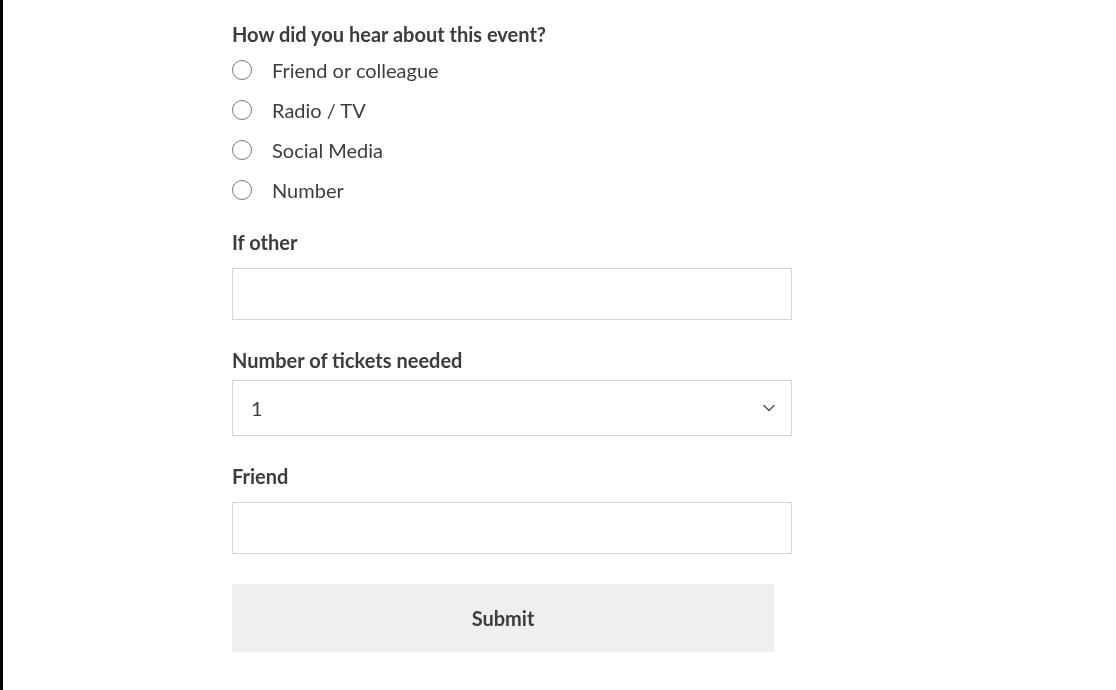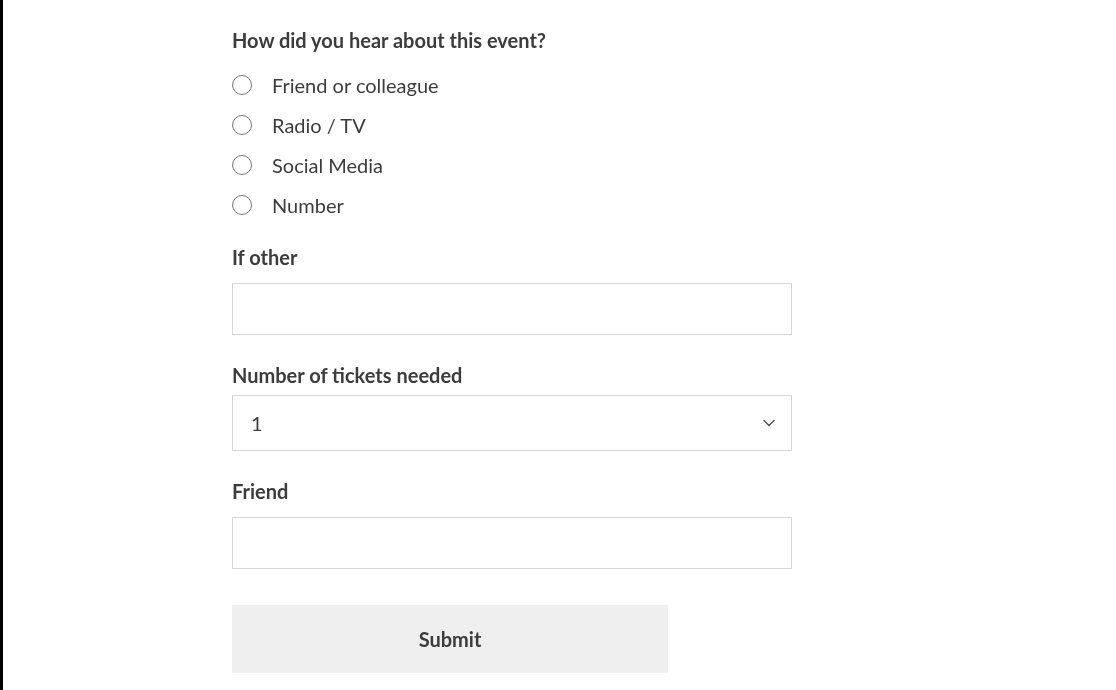--- a/index.html
+++ b/index.html
@@ -18,35 +18,35 @@
     .left-border {
       position: absolute;
       left: 0;
       top: 0;
       width: 3px;
       height: 100%;
       background: #000000;
     }
     .form-container {
       margin-left: 232px;
-      padding-top: 28px;
+      padding-top: 22px;
       width: 560px;
     }
     .field-group {
       margin-bottom: 28px;
     }
     .field-label {
       font-size: 20px;
       font-weight: 700;
       color: #3c3c3c;
       margin-bottom: 8px;
       display: block;
     }
     .radio-group {
-      margin-top: 21px;
+      margin-top: 12px;
     }
     .radio-option {
       display: flex;
       align-items: center;
       margin-bottom: 16px;
     }
     .radio-option input[type="radio"] {
       width: 20px;
       height: 20px;
       margin-right: 20px;
@@ -90,30 +90,30 @@
       cursor: pointer;
     }
     .select-chevron {
       position: absolute;
       right: 16px;
       top: 50%;
       transform: translateY(-50%);
       pointer-events: none;
     }
     .submit-button {
-      width: 436px;
+      width: 542px;
       height: 68px;
       background: #efefef;
       border: none;
       font-size: 20px;
       font-weight: 700;
       color: #3c3c3c;
       font-family: inherit;
       cursor: pointer;
-      margin-top: 8px;
+      margin-top: 2px;
     }
   </style>
 </head>
 <body>
 
 <div class="left-border"></div>
 
 <div class="form-container">
 
   <div class="field-group">

